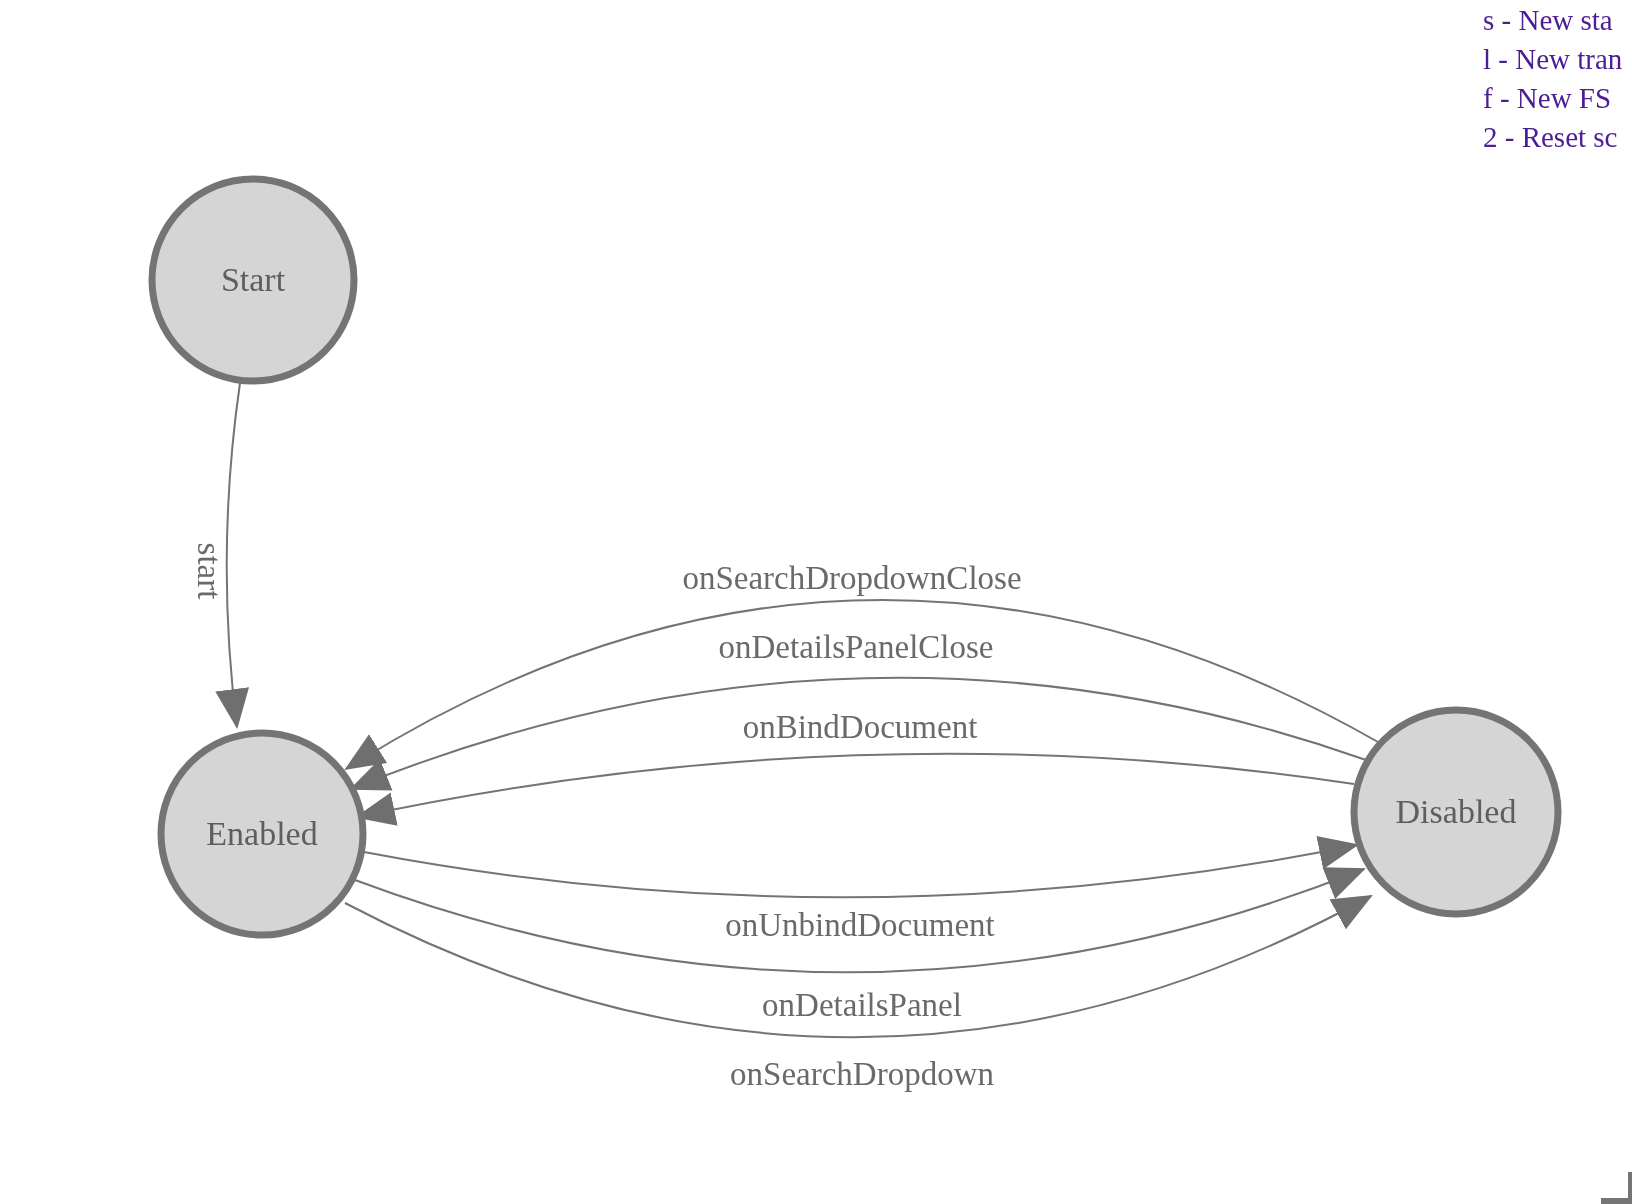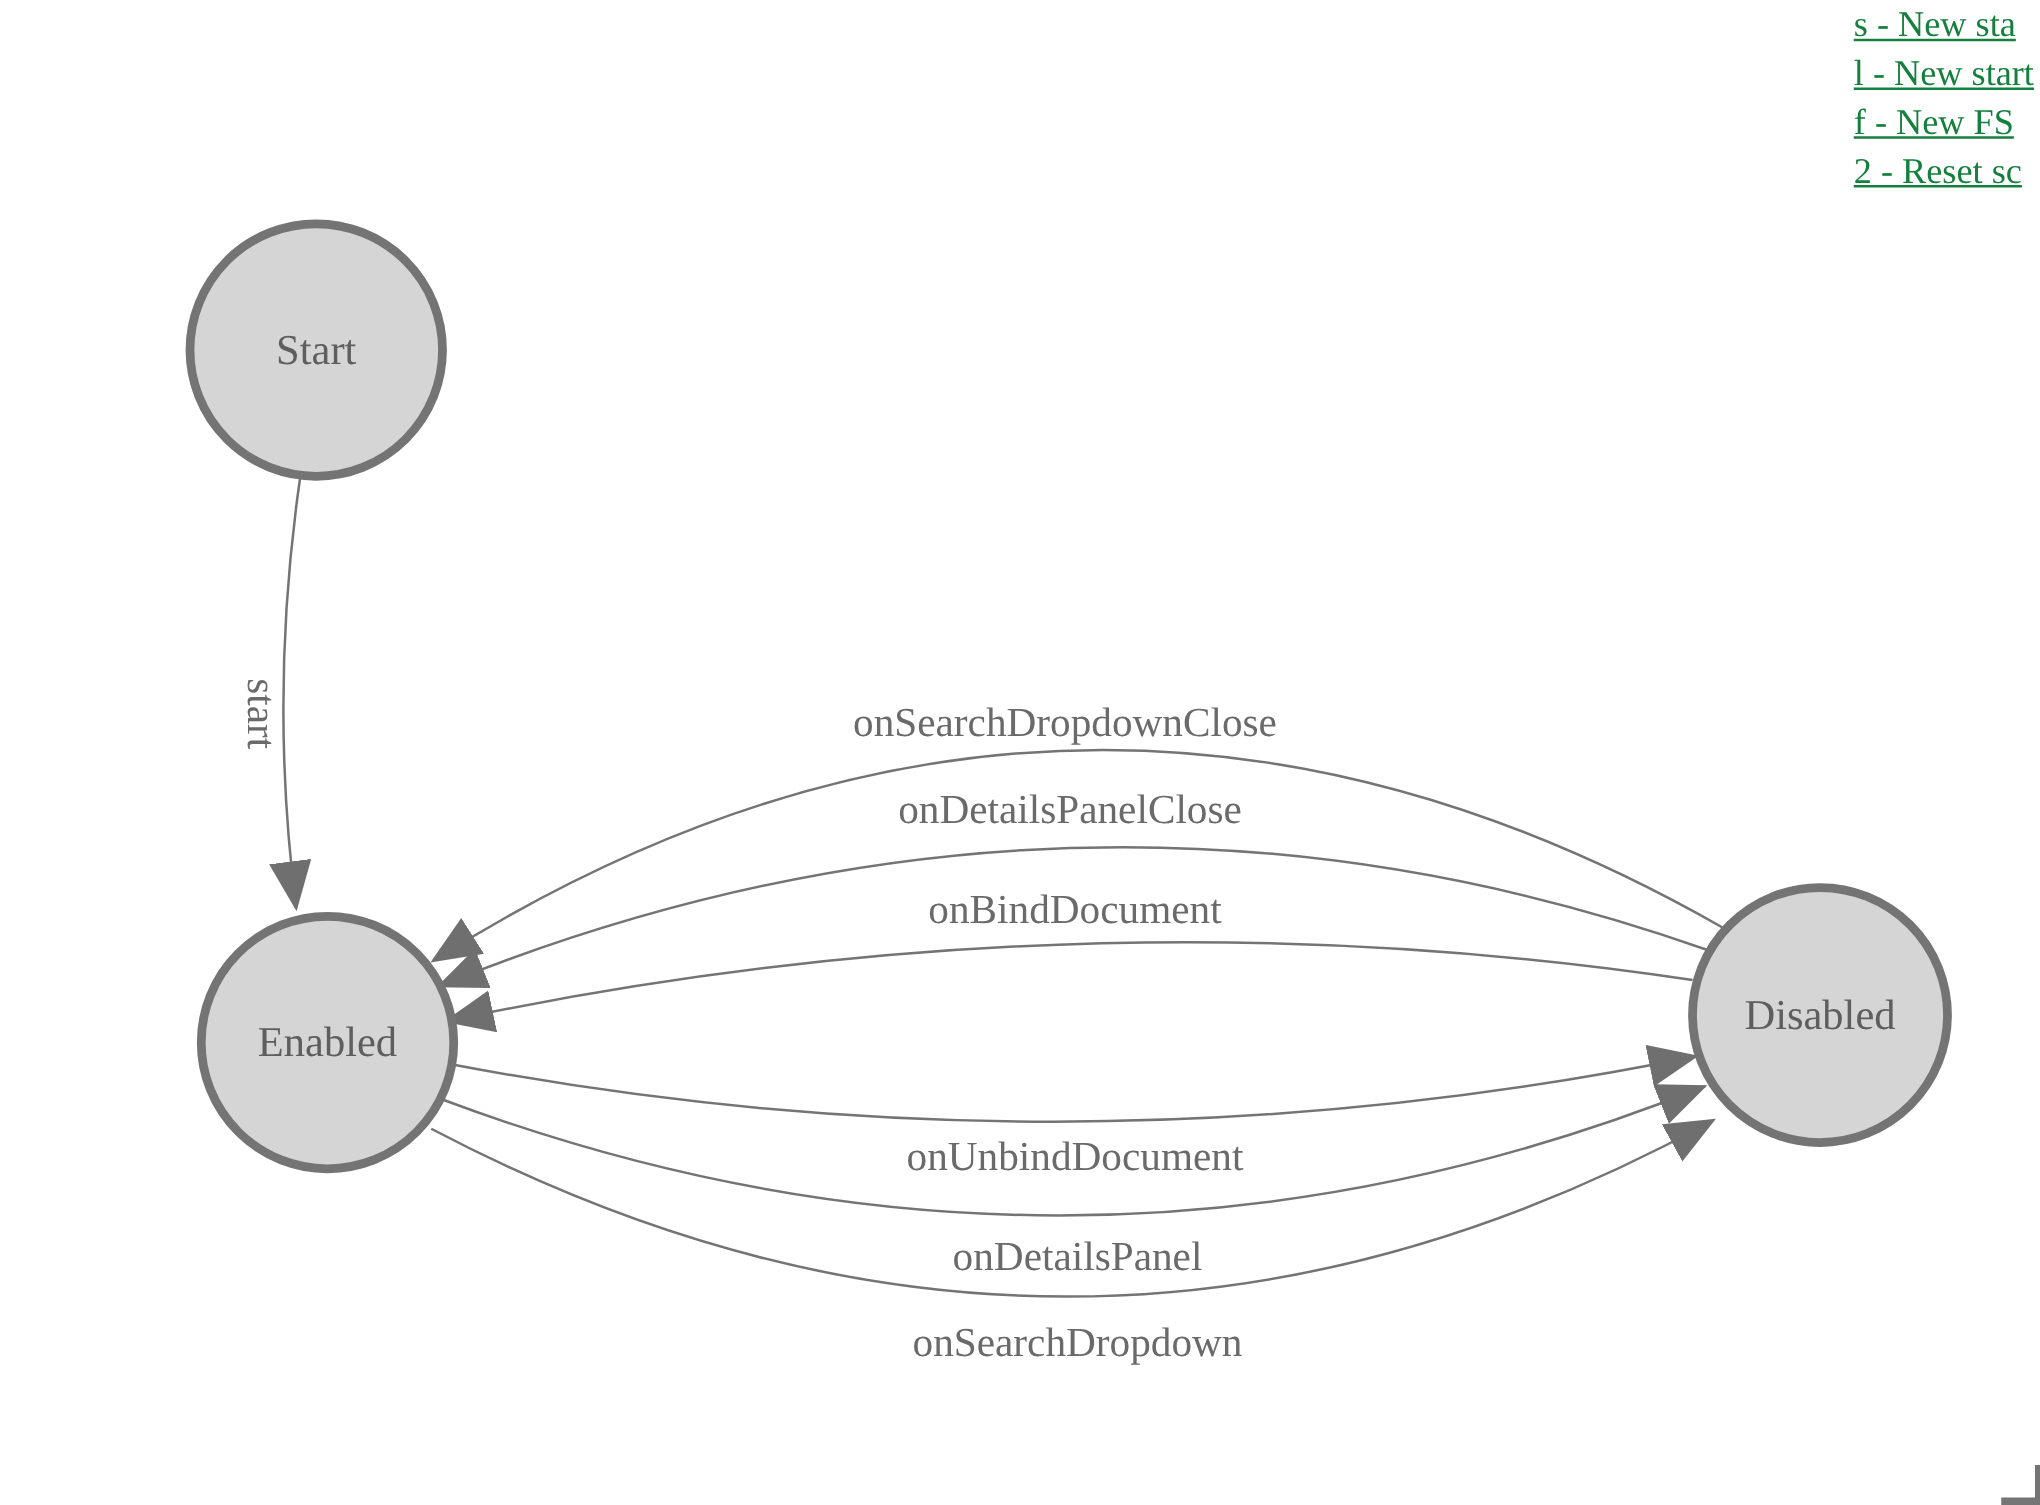--- a/index.html
+++ b/index.html
@@ -78,21 +78,21 @@
     <path d="M 345,903 Q 862,1175 1371,896" class="edge" stroke="#747474" marker-end="url(#arrow)"></path>
     <text x="862" y="1085" class="edge-label" fill="#6a6a6a">onSearchDropdown</text>
     <circle cx="253" cy="280" r="101" class="node-ring" fill="#d5d5d5" stroke="#747474"></circle>
     <text x="253" y="291" class="node-label" fill="#5e5e5e">Start</text>
     <circle cx="262" cy="834" r="101" class="node-ring" fill="#d5d5d5" stroke="#747474"></circle>
     <text x="262" y="845" class="node-label" fill="#5e5e5e">Enabled</text>
     <circle cx="1456" cy="812" r="102" class="node-ring" fill="#d5d5d5" stroke="#747474"></circle>
     <text x="1456" y="823" class="node-label" fill="#5e5e5e">Disabled</text>
   </svg>
 
-<div class="legend" style="color: #15803d; text-decoration: underline;">
+<div class="legend" style="color: #4c1d95;">
   <div>s - New sta</div>
-  <div>l - New start</div>
+  <div>l - New tran</div>
   <div>f - New FS</div>
   <div>2 - Reset sc</div>
 </div>
 
 <div class="corner-v" style="background: rgb(117, 117, 117);"></div>
 <div class="corner-h" style="background: rgb(117, 117, 117);"></div>
 
 </body></html>

